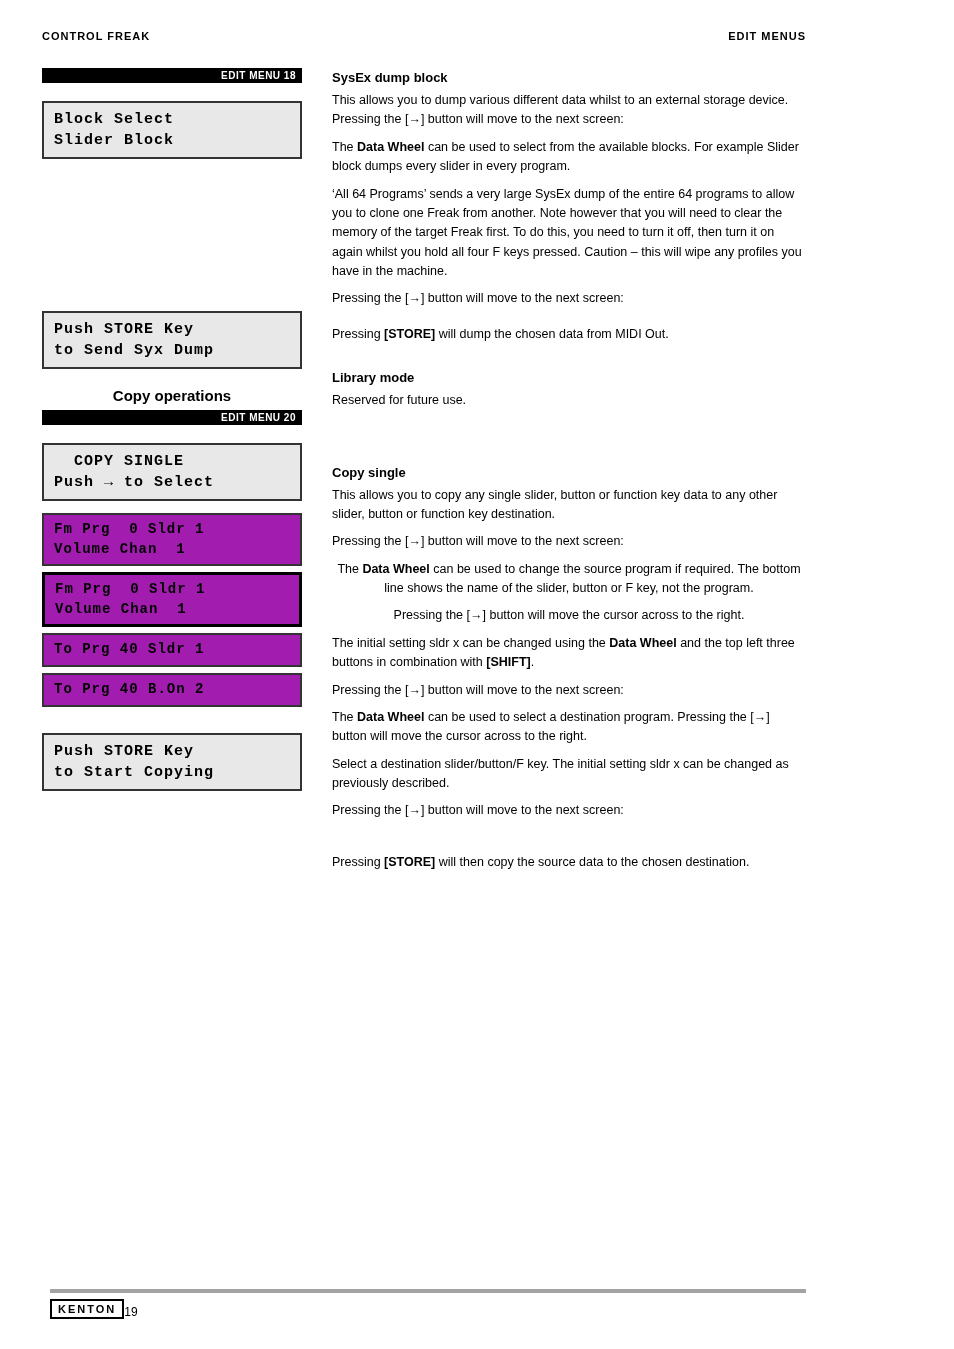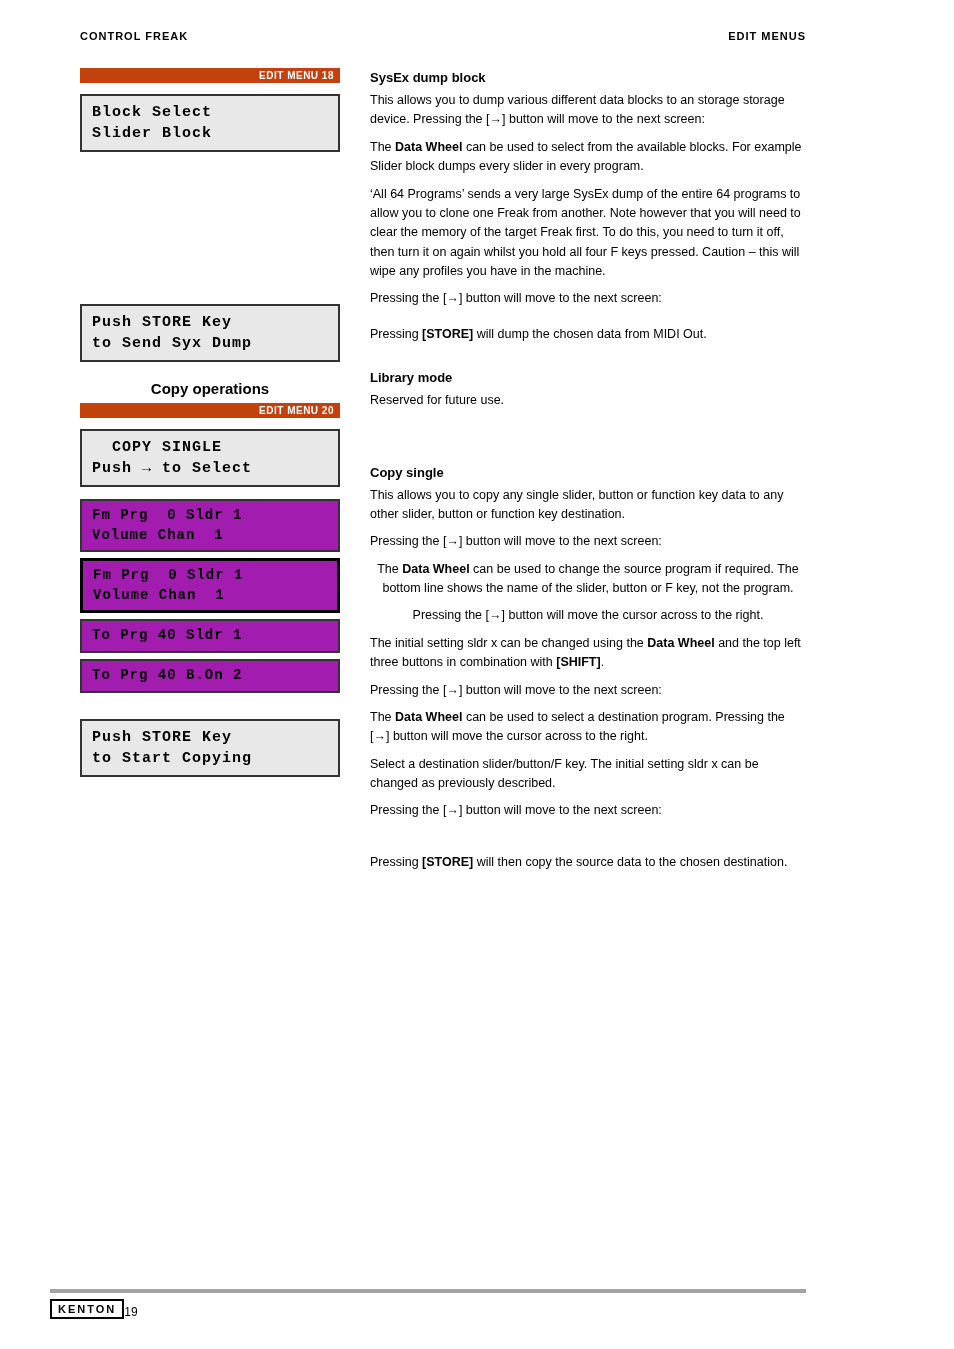--- a/index.html
+++ b/index.html
@@ -9,21 +9,21 @@
       background: #fff;
       color: #000;
       width: 954px;
       min-height: 1349px;
       position: relative;
     }
 
     .page {
       width: 856px;
       min-height: 1349px;
-      padding: 30px 50px 60px 80px;
+      padding: 30px 50px 60px 42px;
       position: relative;
     }
 
     
     .page-header {
       display: flex;
       justify-content: space-between;
       align-items: center;
       margin-bottom: 20px;
       padding-bottom: 6px;
@@ -51,27 +51,27 @@
       flex-shrink: 0;
       padding-right: 20px;
     }
     .right-col {
       flex: 1;
       padding-left: 10px;
     }
 
     
     .edit-menu-label {
-      background: #c2410c;
+      background: #000000;
       color: #fff;
       font-size: 10px;
       font-weight: bold;
       text-align: right;
       padding: 2px 6px;
-      margin-bottom: 11px;
+      margin-bottom: 18px;
       letter-spacing: 0.5px;
     }
 
     
     .lcd-box {
       border: 2px solid #333;
       background: #e8e8e8;
       font-family: 'Courier New', Courier, monospace;
       font-size: 15px;
       font-weight: bold;
@@ -190,21 +190,21 @@
 
       <div class="lcd-box"><span>Push STORE Key</span>
 <span>to Start Copying</span></div>
 
     </div>
 
     <div class="right-col">
 
       <div class="section-title">SysEx dump block</div>
       <p class="section-text">
-        <span>This allows you to dump various different data blocks to an storage storage device. Pressing the [→] button will move to the next screen:</span>
+        <span>This allows you to dump various different data whilst to an external storage device. Pressing the [→] button will move to the next screen:</span>
       </p>
       <p class="section-text">
         The <span class="bold">Data Wheel</span> can be used to select from the available blocks. For example Slider block dumps every slider in every program.
       </p>
       <p class="section-text">
         <span>‘All 64 Programs’ sends a very large SysEx dump of the entire 64 programs to allow you to clone one Freak from another. Note however that you will need to clear the memory of the target Freak first. To do this, you need to turn it off, then turn it on again whilst you hold all four F keys pressed. Caution – this will wipe any profiles you have in the machine.</span>
       </p>
       <p class="section-text">
         <span>Pressing the [→] button will move to the next screen:</span>
       </p>

